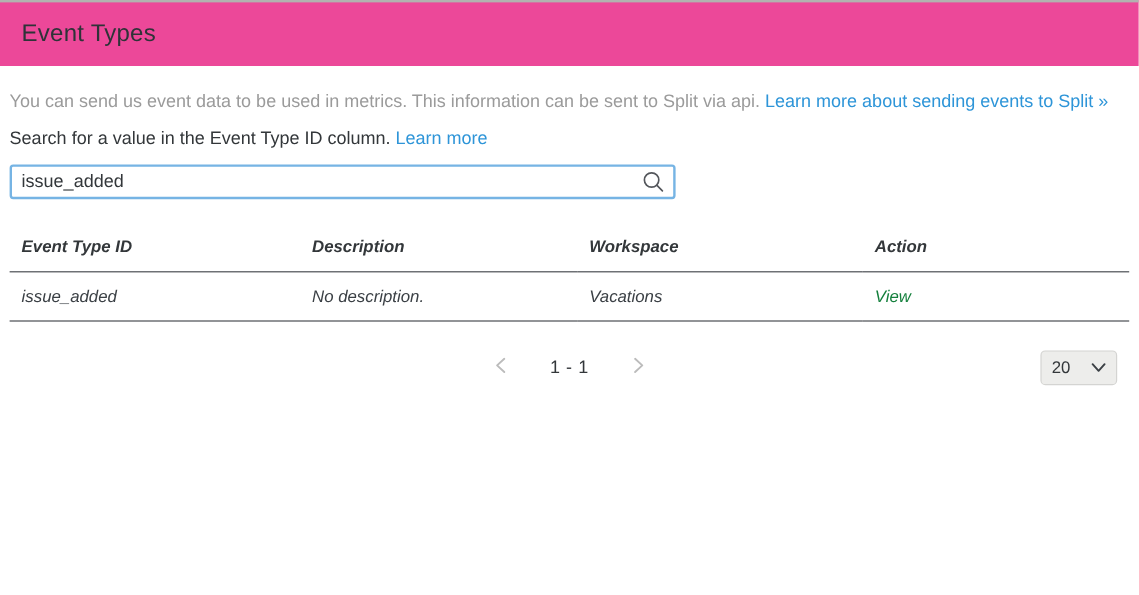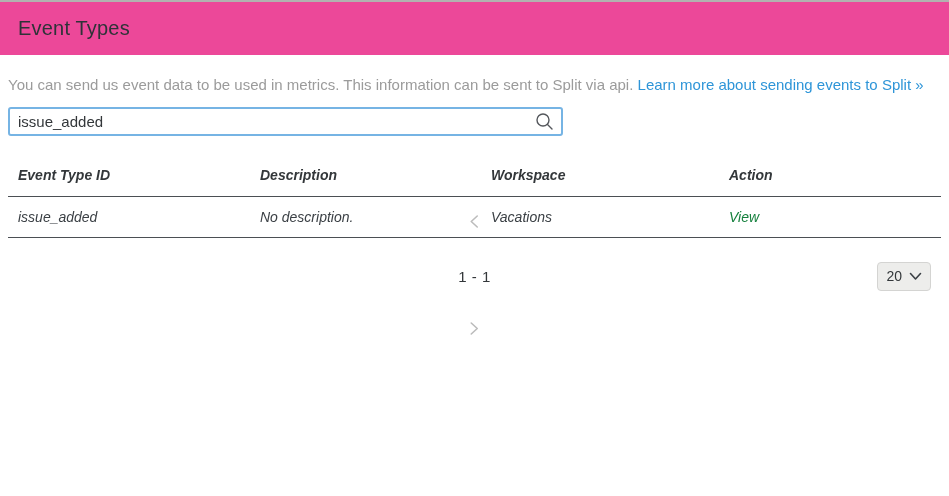--- a/index.html
+++ b/index.html
@@ -107,21 +107,20 @@
     display: flex;
     align-items: center;
   }
   .pager {
     position: absolute;
     left: 50%;
     transform: translateX(-50%);
     display: flex;
     align-items: center;
     gap: 34px;
-    flex-direction: column;
   }
   .page-btn {
     background: none;
     border: none;
     padding: 2px;
     cursor: pointer;
     display: flex;
     align-items: center;
   }
   .page-range {
@@ -139,39 +138,41 @@
   .per-page-label { font-size: 15px; color: #33373a; }
   .per-page-select {
     min-width: 49px;
     height: 29px;
     background: #ededeb;
     border: 1px solid #d4d4d2;
     border-radius: 4px;
     display: flex;
     align-items: center;
     justify-content: center;
-    gap: 7px;
+    gap: 17px;
     font-size: 14px;
     color: #33373a;
     cursor: pointer;
     padding: 0 8px;
   }
 </style>
 </head>
 <body>
 
 <div class="page-header">
   <h1 class="page-title">Event Types</h1>
 </div>
 
 <div class="content">
 
   <p class="intro"><span>You can send us event data to be used in metrics. This information can be sent to Split via api.</span>
     <a class="link">Learn more about sending events to Split »</a></p>
 
+  <p class="search-hint"><span>Search for a value in the Event Type ID column.</span>
+    <a class="link">Learn more</a></p>
 
   <div class="search-box">
     <input type="text" autofocus="" value="issue_added" style="">
     <span class="search-icon-wrap">
       <svg width="19" height="19" viewBox="0 0 19 19" fill="none">
         <circle cx="8" cy="8" r="6" stroke="#54575c" stroke-width="1.4"></circle>
         <line x1="12.5" y1="12.5" x2="17" y2="17" stroke="#54575c" stroke-width="1.4" stroke-linecap="round"></line>
       </svg>
     </span>
   </div>

